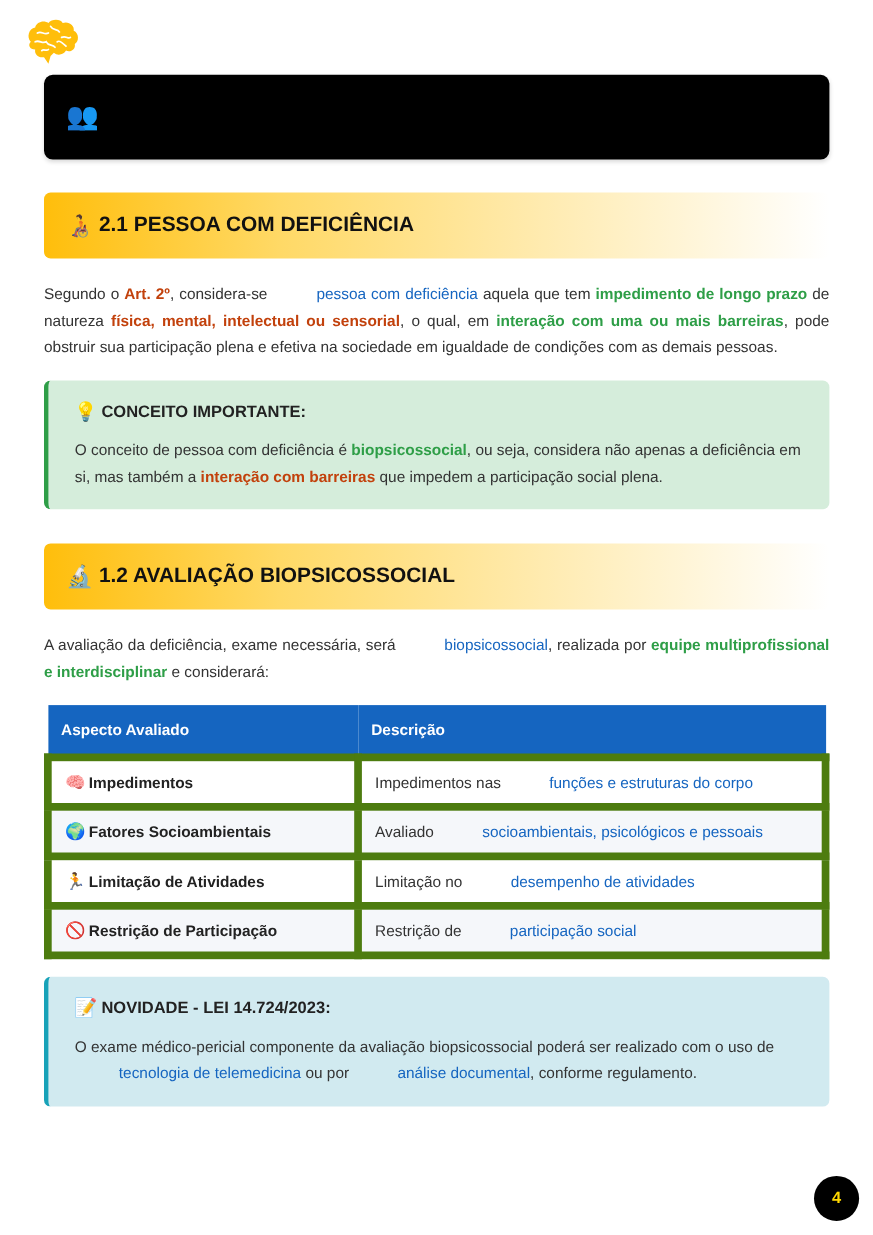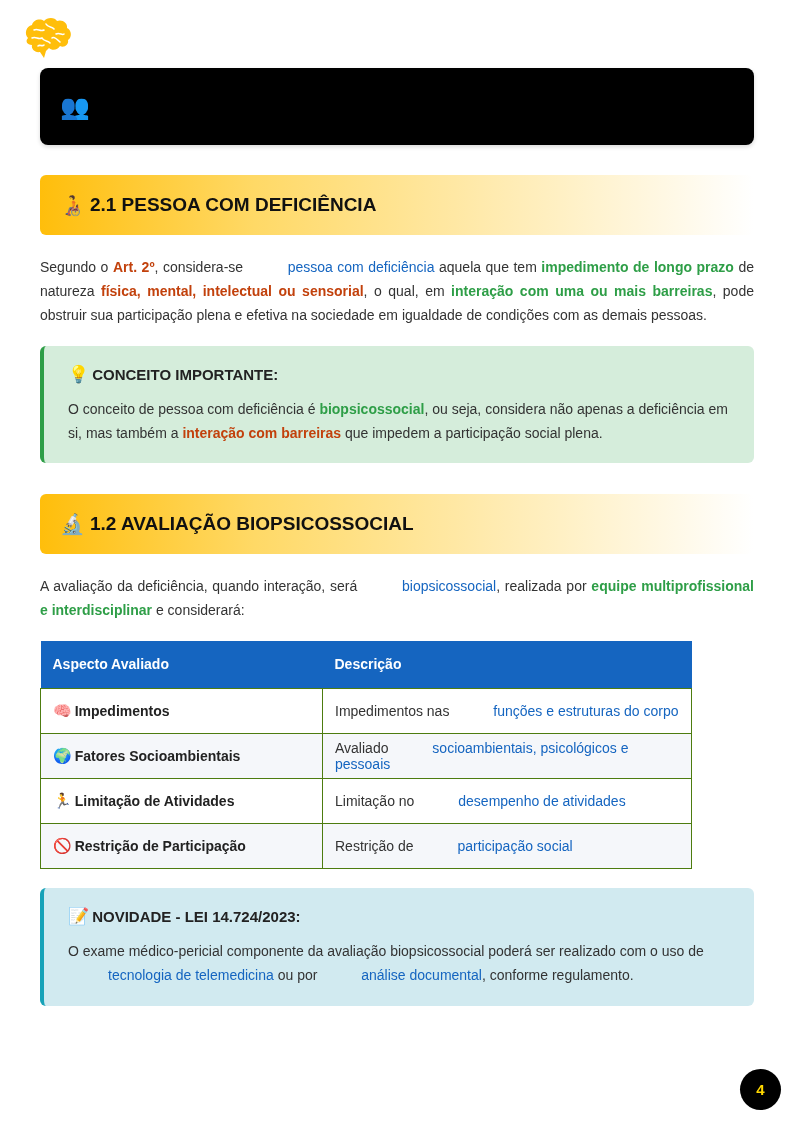--- a/index.html
+++ b/index.html
@@ -38,30 +38,30 @@
     position: absolute; left: 40px; width: 714px;
     border-radius: 6px; padding: 18px 20px 0 24px;
   }
   .callout .c-title { font-size: 15px; font-weight: bold; color: #222222; margin-bottom: 12px; display: flex; align-items: center; }
   .callout .c-title .emoji { font-size: 17px; margin-right: 3px; }
   .callout .c-body { font-size: 14px; line-height: 24px; color: #333333; }
   .callout.green { top: 346px; height: 117px; background: #D5EDDB; border-left: 4px solid #2E9E47; }
   .callout.blue  { top: 888px; height: 118px; background: #D1EAF0; border-left: 4px solid #17A2B8; }
 
   .table {
-    position: absolute; left: 40px; top: 641px; width: 652px;
+    position: absolute; left: 40px; top: 641px; width: 714px;
     border-collapse: collapse; font-size: 14px;
   }
   .table th {
     background: #1565C0; color: #ffffff; text-align: left;
     height: 47px; padding: 0 12px; font-weight: bold; font-size: 14px;
   }
   .table th:first-child { width: 282px; }
   .table td {
-    height: 45px; padding: 0 12px; border: 1px solid #4d7c0f; color: #333333;
+    height: 45px; padding: 0 12px; border: 7px solid #4d7c0f; color: #333333;
   }
   .table tr:nth-child(even) td { background: #F5F7FA; }
   .table td.aspect { font-weight: bold; color: #222222; }
   .table td .emoji { font-size: 15px; margin-right: 3px; }
 
   .page-number {
     position: absolute; left: 740px; top: 1069px; width: 41px; height: 41px;
     border-radius: 50%; background: #000000; color: #FFD700;
     display: flex; align-items: center; justify-content: center;
     font-weight: bold; font-size: 15px;
@@ -108,21 +108,21 @@
     <span>O conceito de pessoa com deficiência é </span><span class="hl-green">biopsicossocial</span><span>, ou seja, considera não apenas a deficiência em si, mas também a </span><span class="strong">interação com barreiras</span><span> que impedem a participação social plena.</span>
   </p>
 </div>
 
 <div class="section-header" style="top:494px;">
   <span class="emoji">🔬</span>
   <span class="title">1.2 AVALIAÇÃO BIOPSICOSSOCIAL</span>
 </div>
 
 <p class="para" style="top:574px;">
-  <span>A avaliação da deficiência, quando interação, será </span><span class="link">biopsicossocial</span><span>, realizada por </span><span class="hl-green">equipe multiprofissional e interdisciplinar</span><span> e considerará:</span>
+  <span>A avaliação da deficiência, exame necessária, será </span><span class="link">biopsicossocial</span><span>, realizada por </span><span class="hl-green">equipe multiprofissional e interdisciplinar</span><span> e considerará:</span>
 </p>
 
 <table class="table">
   <thead>
     <tr>
       <th>Aspecto Avaliado</th>
       <th>Descrição</th>
     </tr>
   </thead>
   <tbody>

